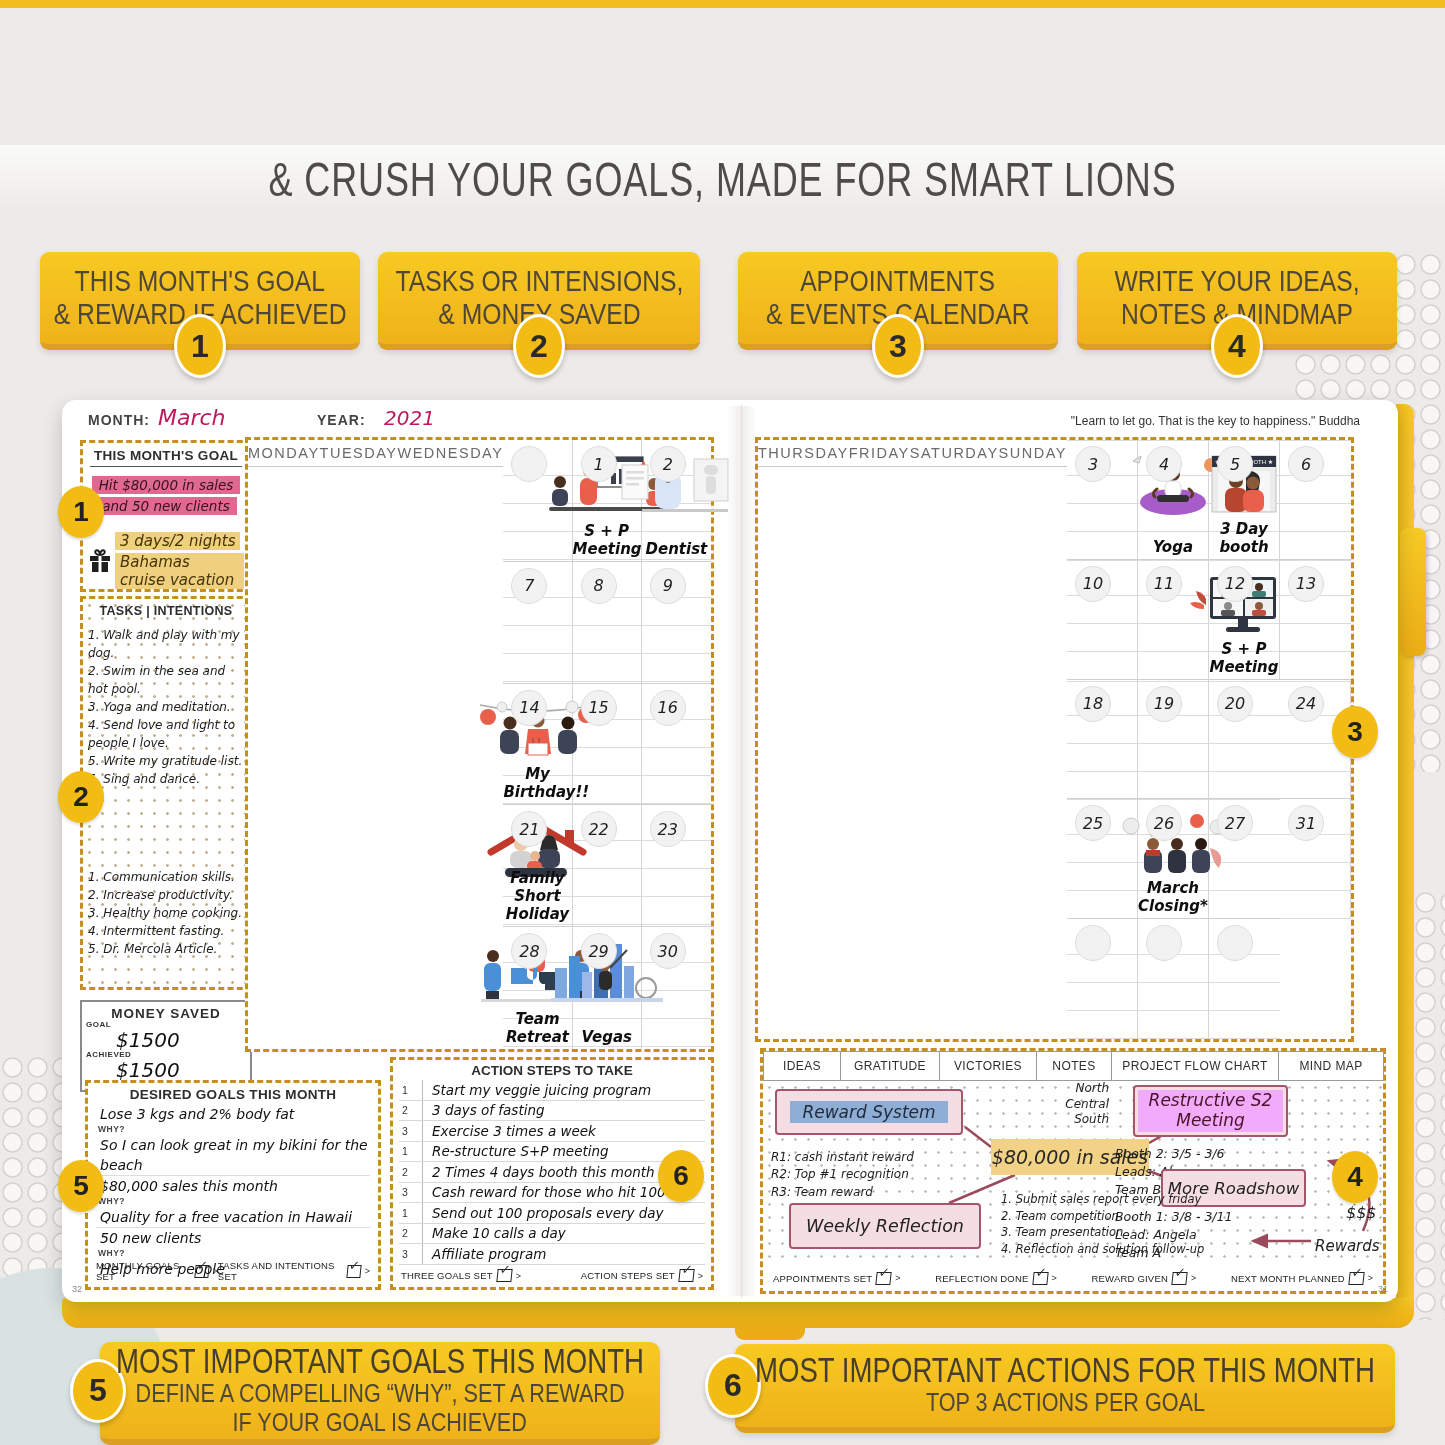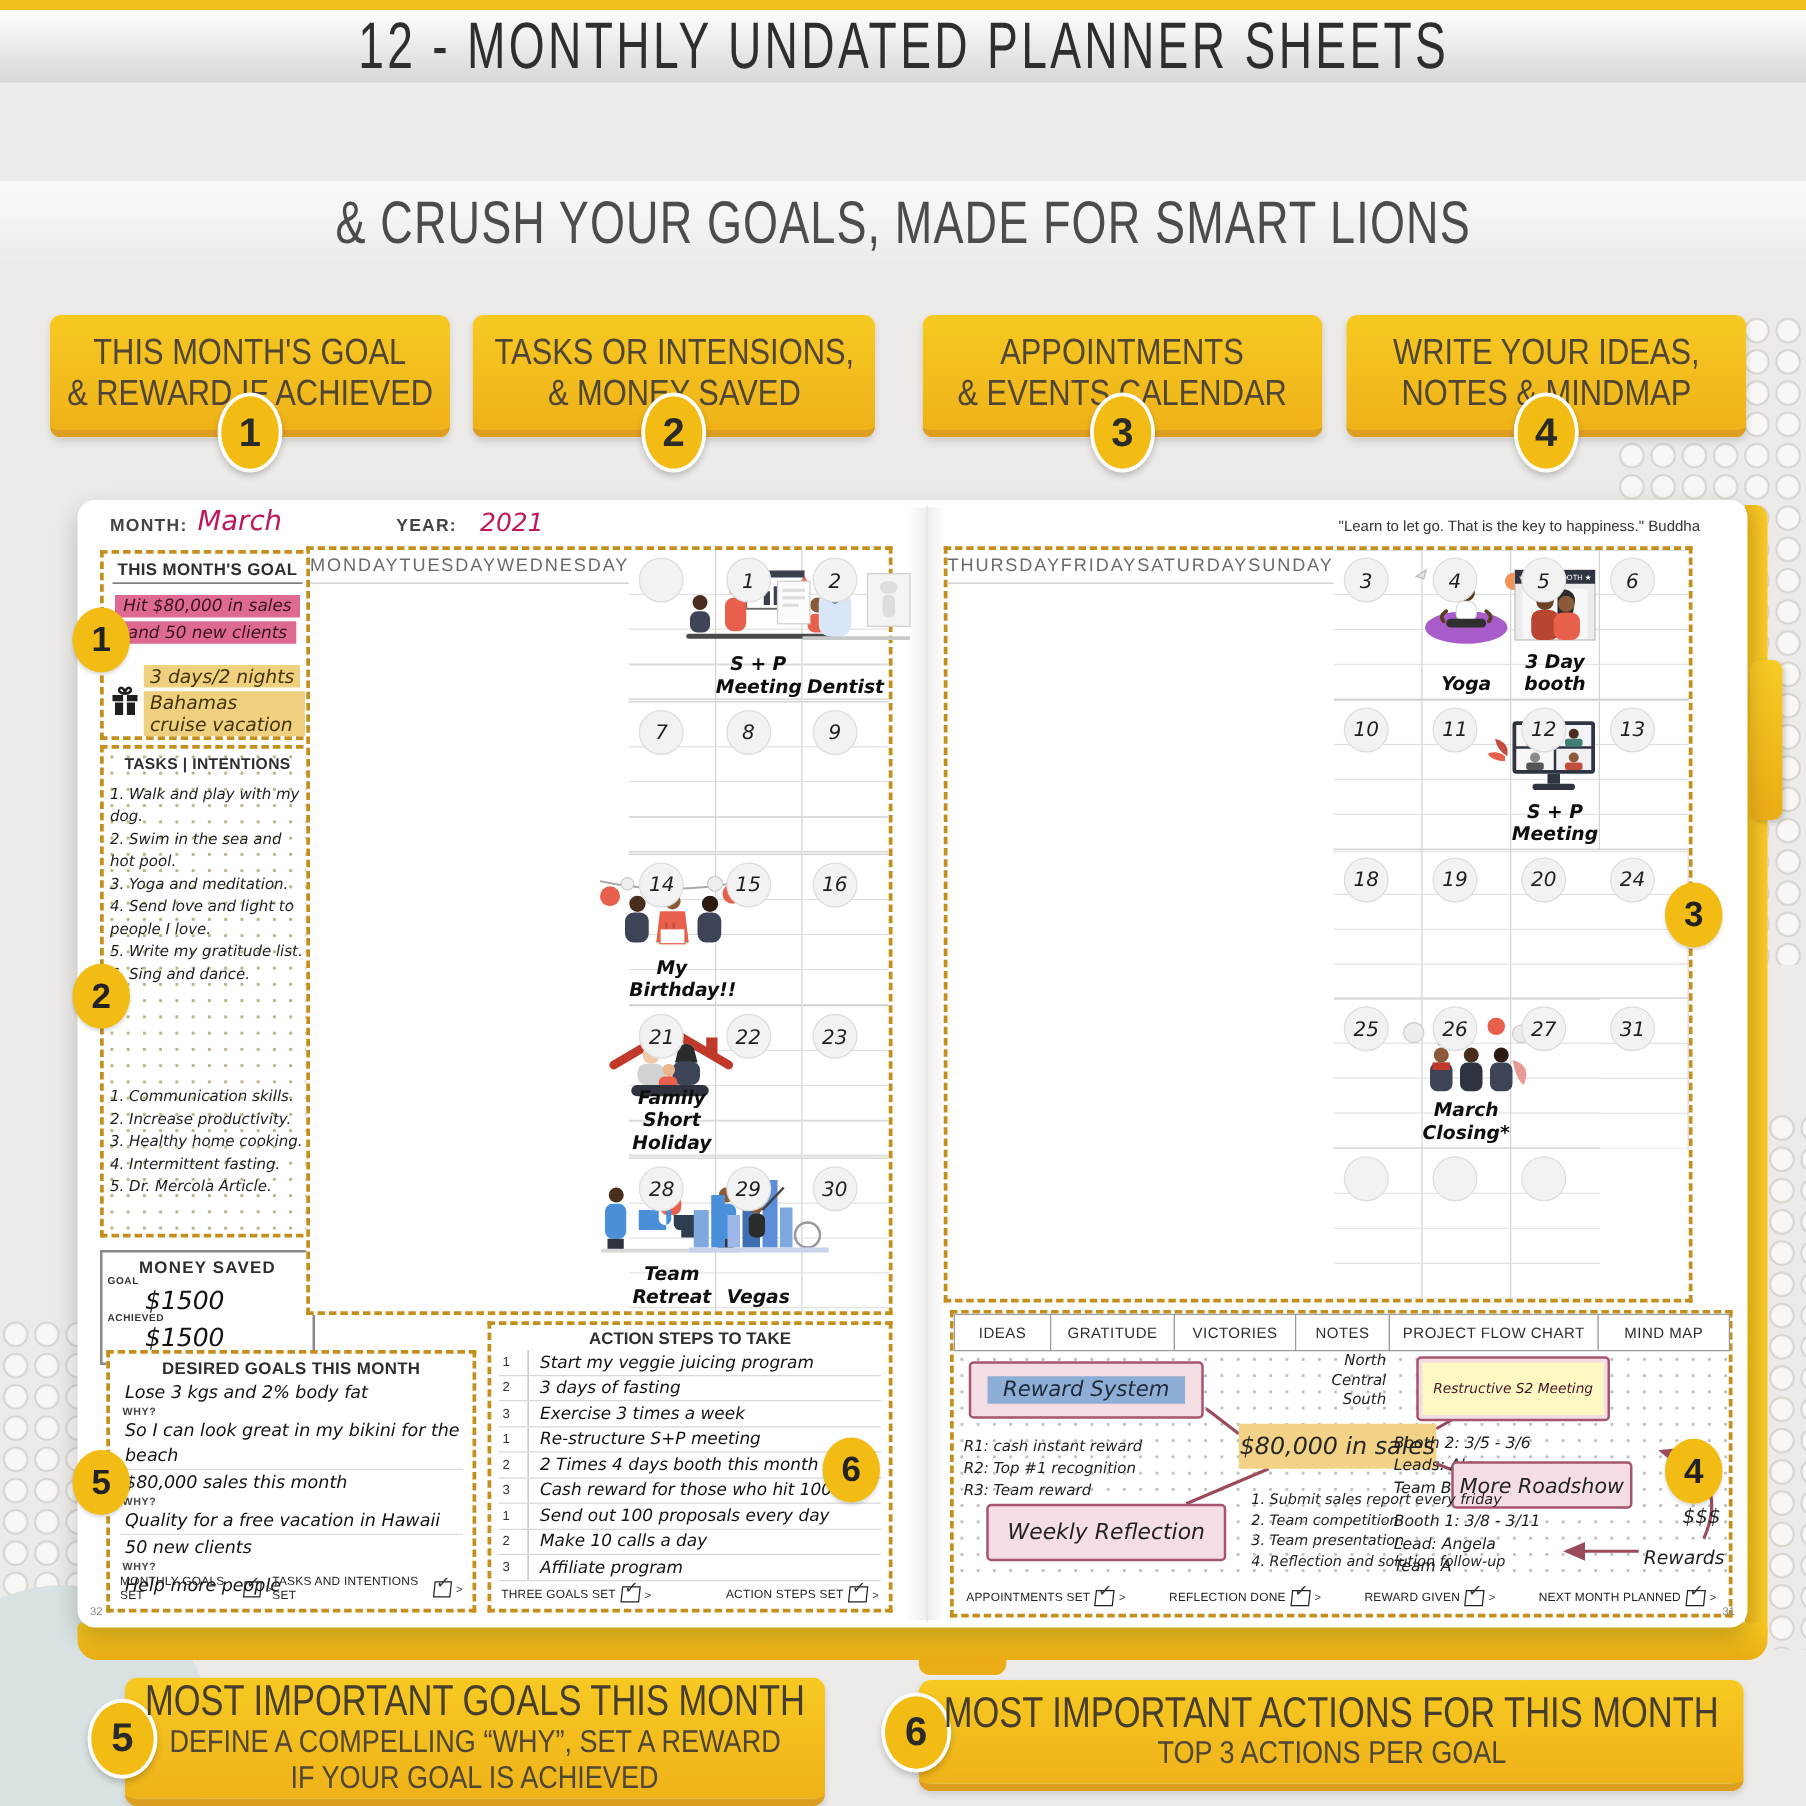--- a/index.html
+++ b/index.html
@@ -115,21 +115,21 @@
   
   .mmwrap{position:absolute;left:698px;top:648px;width:626px;height:246px;display:flex;flex-direction:column;padding:0;}
   .tabs{display:flex;height:30px;background:#FFF;}
   .tab{display:flex;align-items:center;justify-content:center;border:1px solid #9A9A9A;margin-right:-1px;background:#FFF;
        font-size:12px;letter-spacing:.4px;color:#2E2E2E;box-sizing:border-box;}
   .mm-area{position:relative;flex:1;background-image:radial-gradient(#BDBDBD 1px,rgba(0,0,0,0) 1.5px);background-size:13px 13px;overflow:hidden;}
   .mm-box{position:absolute;border:2px solid #A5566B;background:#F5DEE3;border-radius:4px;display:flex;align-items:center;justify-content:center;text-align:center;box-sizing:border-box;}
   .mm-reward{left:12px;top:8px;width:188px;height:46px;}
   .mm-reward .lbl{background:#8FAED6;padding:1px 12px;font-size:17px;color:#1F2A3A;}
   .mm-restr{left:370px;top:4px;width:155px;height:52px;padding:3px;}
-  .mm-restr .lbl{background:#fef9c3;width:100%;height:100%;display:flex;align-items:center;justify-content:center;font-size:11px;line-height:1.15;color:#4B1226;}
+  .mm-restr .lbl{background:#f0abfc;width:100%;height:100%;display:flex;align-items:center;justify-content:center;font-size:17px;line-height:1.15;color:#4B1226;}
   .mm-road{left:398px;top:88px;width:145px;height:38px;font-size:16.5px;color:#222;}
   .mm-weekly{left:26px;top:122px;width:192px;height:46px;font-size:17.5px;color:#222;}
   .mm-center{position:absolute;left:228px;top:58px;width:158px;height:36px;background:#F2D286;display:flex;align-items:center;justify-content:center;font-size:19px;color:#262626;}
   .mm-list{position:absolute;font-size:12px;line-height:1.45;color:#1E1E1E;}
   .mm-rlist{left:8px;top:68px;}
   .mm-compass{left:278px;top:0;width:68px;text-align:right;font-size:12px;line-height:1.3;}
   .mm-booth2{left:352px;top:64px;font-size:12.5px;}
   .mm-booth1{left:352px;top:127px;font-size:12.5px;}
   .mm-dollars{position:absolute;left:583px;top:122px;font-size:16px;color:#1E1E1E;}
   .mm-rewords{position:absolute;left:552px;top:156px;font-size:15px;color:#1E1E1E;}
@@ -157,23 +157,20 @@
 <body>
 
 <div class="stage">
 
   <div class="dotfield" id="dots-right"></div>
   <div class="dotfield" id="dots-right2"></div>
   <div class="dotfield" id="dots-left"></div>
   <div id="soft-circle"></div>
 
   <div class="band" id="strip-top"></div>
-  <div class="band" id="band1">
-    <span>12 - MONTHLY UNDATED PLANNER SHEETS</span>
-  </div>
   <div class="band" id="band3">
     <span>&amp; CRUSH YOUR GOALS, MADE FOR SMART LIONS</span>
   </div>
 
   <div id="callouts-top">
       <div class="co-top" style="left: 40px; width: 320px;">
         <div class="l">THIS MONTH'S GOAL</div>
         <div class="l">&amp; REWARD IF ACHIEVED</div>
         <div class="co-badge">
           <span>1</span>

